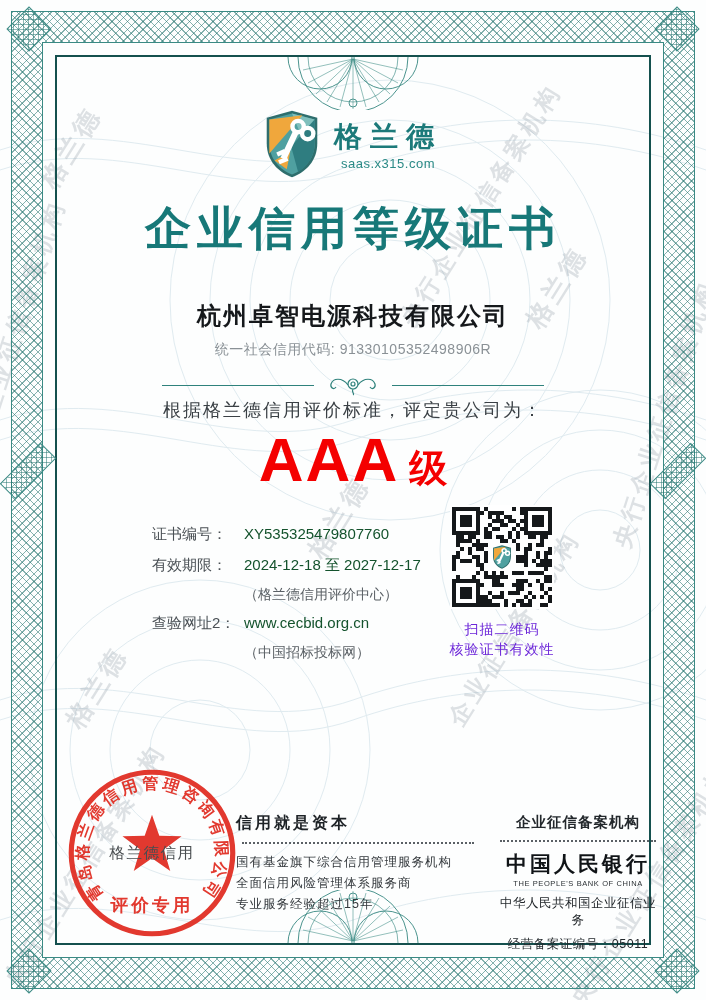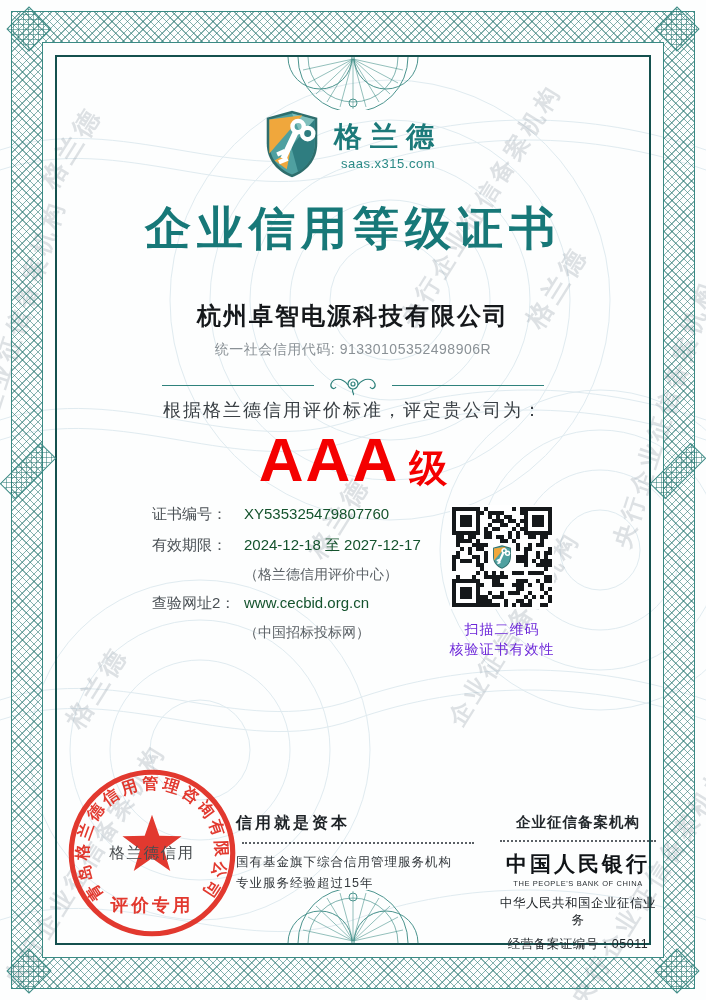--- a/index.html
+++ b/index.html
@@ -29,21 +29,21 @@
   .brand-domain{font-size:13px;color:#2a8a86;letter-spacing:.5px;margin-top:0;text-align:center;}
   .title{top:198px;font-size:46px;font-weight:900;color:#177878;letter-spacing:6px;}
   .company{top:300px;font-size:24px;font-weight:bold;color:#15181b;letter-spacing:2px;}
   .uscc{top:341px;font-size:14px;color:#8a9196;letter-spacing:.5px;text-align:center;}
   .divider{top:374px;display:flex;align-items:center;justify-content:center;gap:10px;}
   .div-line{width:152px;height:0;border-top:1.5px solid #2f827c;}
   .statement{top:398px;font-size:18px;color:#3a4045;letter-spacing:2px;}
   .rating{top:424px;color:#f40000;}
   .rating .grade{font-size:62px;font-weight:900;letter-spacing:2px;}
   .rating .suffix{font-size:38px;font-weight:bold;margin-left:10px;}
-  .details{top:505px;left:152px;font-size:15px;}
+  .details{top:525px;left:152px;font-size:15px;}
   .d-row{display:flex;margin-bottom:13px;line-height:18px;}
   .d-label{color:#4a5055;width:92px;flex:none;}
   .d-value{color:#14532d;}
   .d-note{margin:-2px 0 11px 92px;font-size:14px;color:#5a6065;line-height:18px;}
   .qr-box{top:505px;left:444px;width:116px;text-align:center;}
   .qr-wrap{position:relative;width:100px;height:100px;margin:0 auto;background:#fff;padding:2px;}
   .qr-grid{display:grid;grid-template-columns:repeat(25,1fr);grid-auto-rows:1fr;width:100px;height:100px;}
   .qd{background:#15181a;}
   .qr-logo{position:absolute;left:50%;top:50%;transform:translate(-50%,-50%);background:#fff;padding:1px;}
   .qr-cap{margin-top:10px;font-size:14px;color:#6d28d9;line-height:20px;letter-spacing:1px;}
@@ -844,20 +844,21 @@
       <div>扫描二维码</div>
       <div>核验证书有效性</div>
     </div>
   </div>
 
   <div class="block f-mid">
     <div class="slogan">信用就是资本</div>
     <div class="dotline"></div>
     <div class="f-lines">
       <div>国有基金旗下综合信用管理服务机构</div>
+      <div>全面信用风险管理体系服务商</div>
       <div>专业服务经验超过15年</div>
     </div>
   </div>
 
   <div class="block f-right">
     <div class="fr-head">企业征信备案机构</div>
     <div class="dotline"></div>
     <div class="bank-cn">中国人民银行</div>
     <div class="bank-en">THE PEOPLE'S BANK OF CHINA</div>
     <div class="fr-line">中华人民共和国企业征信业务</div>

